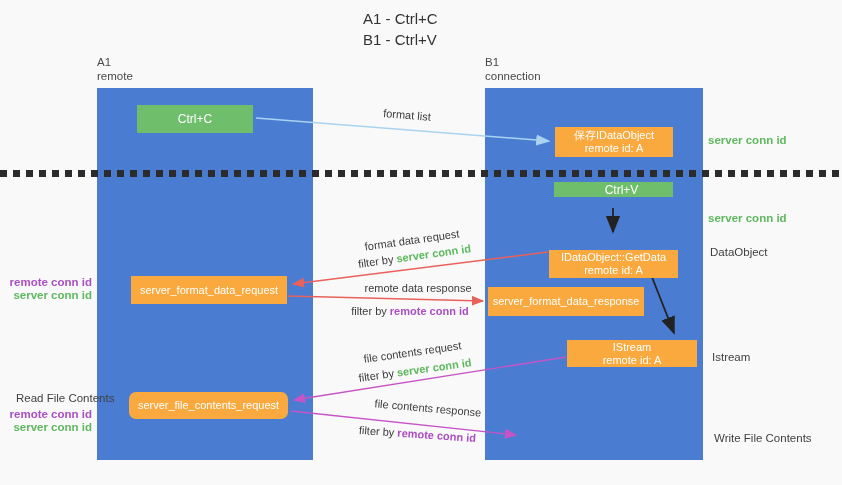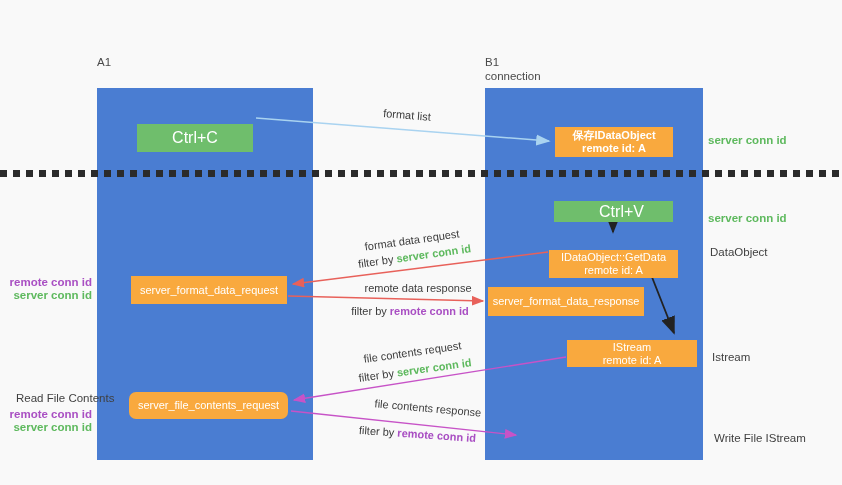--- a/index.html
+++ b/index.html
@@ -28,21 +28,21 @@
   .lifeline.left{left:97px;width:216px;}
   .lifeline.right{left:485px;width:218px;}
   .dashline{
     position:absolute;left:0;top:170px;width:842px;height:7px;
     background:repeating-linear-gradient(90deg,#2b2b2b 0 7px,rgba(0,0,0,0) 7px 13px);
   }
   .node{
     position:absolute;display:flex;flex-direction:column;align-items:center;justify-content:center;
     color:#fff;text-align:center;box-sizing:border-box;
   }
-  .node.green{background:var(--node-green);font-size:16px;margin-top:19px;}
+  .node.green{background:var(--node-green);font-size:12px;}
   .node.orange{background:var(--node-orange);font-size:11px;line-height:13px;}
   .arrows{position:absolute;left:0;top:0;pointer-events:none;}
   .stroke-blue{stroke:var(--arrow-blue);stroke-width:1.6;}
   .stroke-black{stroke:var(--arrow-black);stroke-width:1.8;}
   .stroke-red{stroke:var(--arrow-red);stroke-width:1.4;}
   .stroke-magenta{stroke:var(--arrow-magenta);stroke-width:1.4;}
   .fill-blue{fill:var(--arrow-blue);}
   .fill-black{fill:var(--arrow-black);}
   .fill-red{fill:var(--arrow-red);}
   .fill-magenta{fill:var(--arrow-magenta);}
@@ -58,23 +58,28 @@
   .side-label.dark{color:#3f3f3f;}
   .side-label.green{color:var(--text-green);font-weight:bold;}
   .side-label.purple{color:var(--text-purple);font-weight:bold;}
   .left-col{position:absolute;left:0;width:92px;text-align:right;}
 </style>
 </head>
 <body>
 
 <div class="canvas">
 
+  <div class="title">
+    <div>A1 - Ctrl+C</div>
+    <div>B1 - Ctrl+V</div>
+  </div>
 
   <div class="lane-header left">
     <div>A1</div>
+    <div>remote</div>
   </div>
   <div class="lane-header right">
     <div>B1</div>
     <div>connection</div>
   </div>
 
   <div class="lifeline left"></div>
   <div class="lifeline right"></div>
 
   <div class="dashline"></div>
@@ -100,26 +105,26 @@
     <line x1="288" y1="296" x2="483" y2="301" class="stroke-red" marker-end="url(#ah-red)"></line>
     <line x1="648" y1="267" x2="674" y2="333" class="stroke-black" marker-end="url(#ah-black)"></line>
     <line x1="566" y1="357" x2="294" y2="400" class="stroke-magenta" marker-end="url(#ah-magenta)"></line>
     <line x1="291" y1="411" x2="516" y2="435" class="stroke-magenta" marker-end="url(#ah-magenta)"></line>
   </svg>
 
   <div class="node green" style="left:137px;top:105px;width:116px;height:28px;">
     <span>Ctrl+C</span>
   </div>
 
-  <div class="node orange" style="left:555px;top:127px;width:118px;height:30px;font-weight:bold;">
+  <div class="node orange" style="left:555px;top:127px;width:118px;height:30px;">
     <span>保存IDataObject</span>
     <span>remote id: A</span>
   </div>
 
-  <div class="node green" style="left:554px;top:182px;width:119px;height:21px;padding-left:16px;">
+  <div class="node green" style="left:554px;top:182px;width:119px;height:15px;padding-left:16px;">
     <span>Ctrl+V</span>
   </div>
 
   <div class="node orange" style="left:549px;top:250px;width:129px;height:28px;">
     <span>IDataObject::GetData</span>
     <span>remote id: A</span>
   </div>
 
   <div class="node orange" style="left:567px;top:340px;width:130px;height:27px;">
     <span>IStream</span>
@@ -162,21 +167,21 @@
   <div class="arrow-label rot-dn" style="left:368px;top:402px;width:120px;">file contents response</div>
   <div class="arrow-label rot-dn2" style="left:350px;top:428px;width:135px;">
     <span>filter by</span>
     <span class="em purple">remote conn id</span>
   </div>
 
   <div class="side-label green" style="left:708px;top:134px;">server conn id</div>
   <div class="side-label green" style="left:708px;top:212px;">server conn id</div>
   <div class="side-label dark" style="left:710px;top:246px;">DataObject</div>
   <div class="side-label dark" style="left:712px;top:351px;">Istream</div>
-  <div class="side-label dark" style="left:714px;top:432px;">Write File IStream</div>
+  <div class="side-label dark" style="left:714px;top:432px;">Write File Contents</div>
 
   <div class="side-label purple left-col" style="top:276px;">remote conn id</div>
   <div class="side-label green left-col" style="top:289px;">server conn id</div>
   <div class="side-label dark left-col" style="top:392px;padding-left:16px;">Read File Contents</div>
   <div class="side-label purple left-col" style="top:408px;">remote conn id</div>
   <div class="side-label green left-col" style="top:421px;">server conn id</div>
 
 </div>
 
 </body></html>

